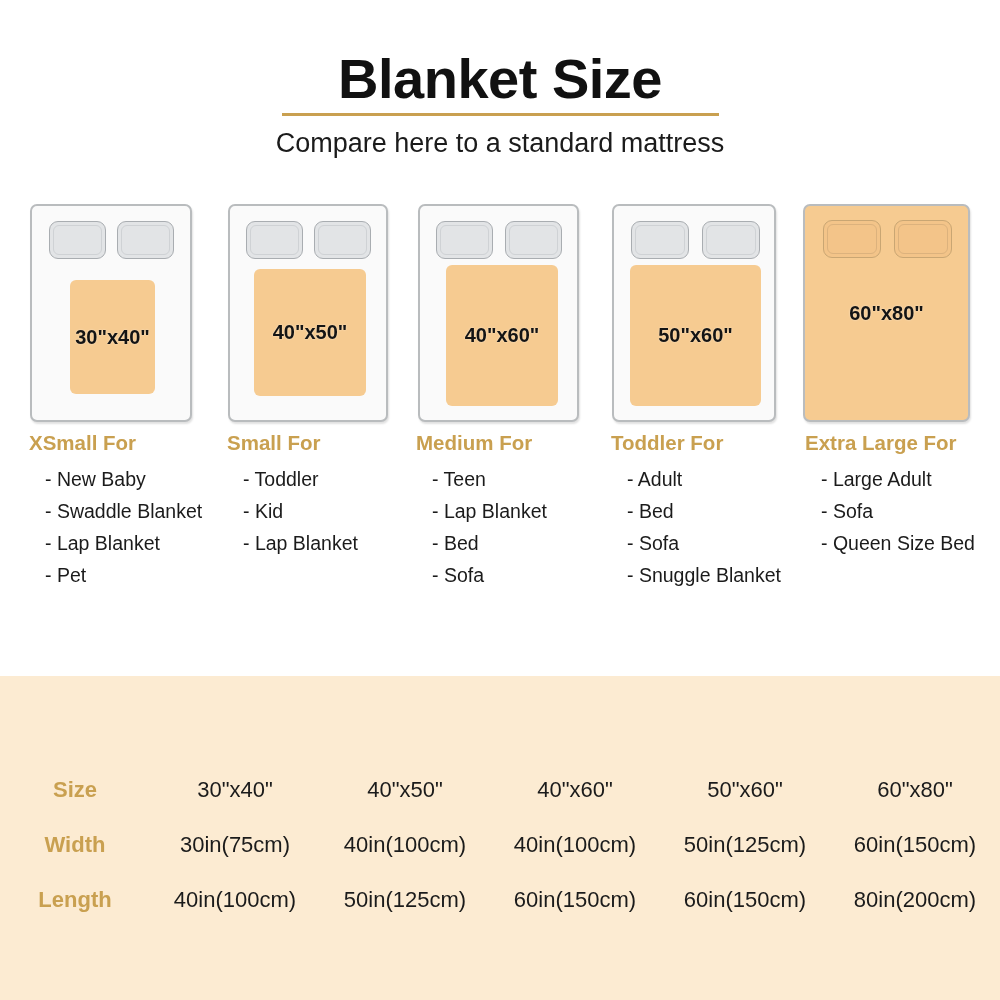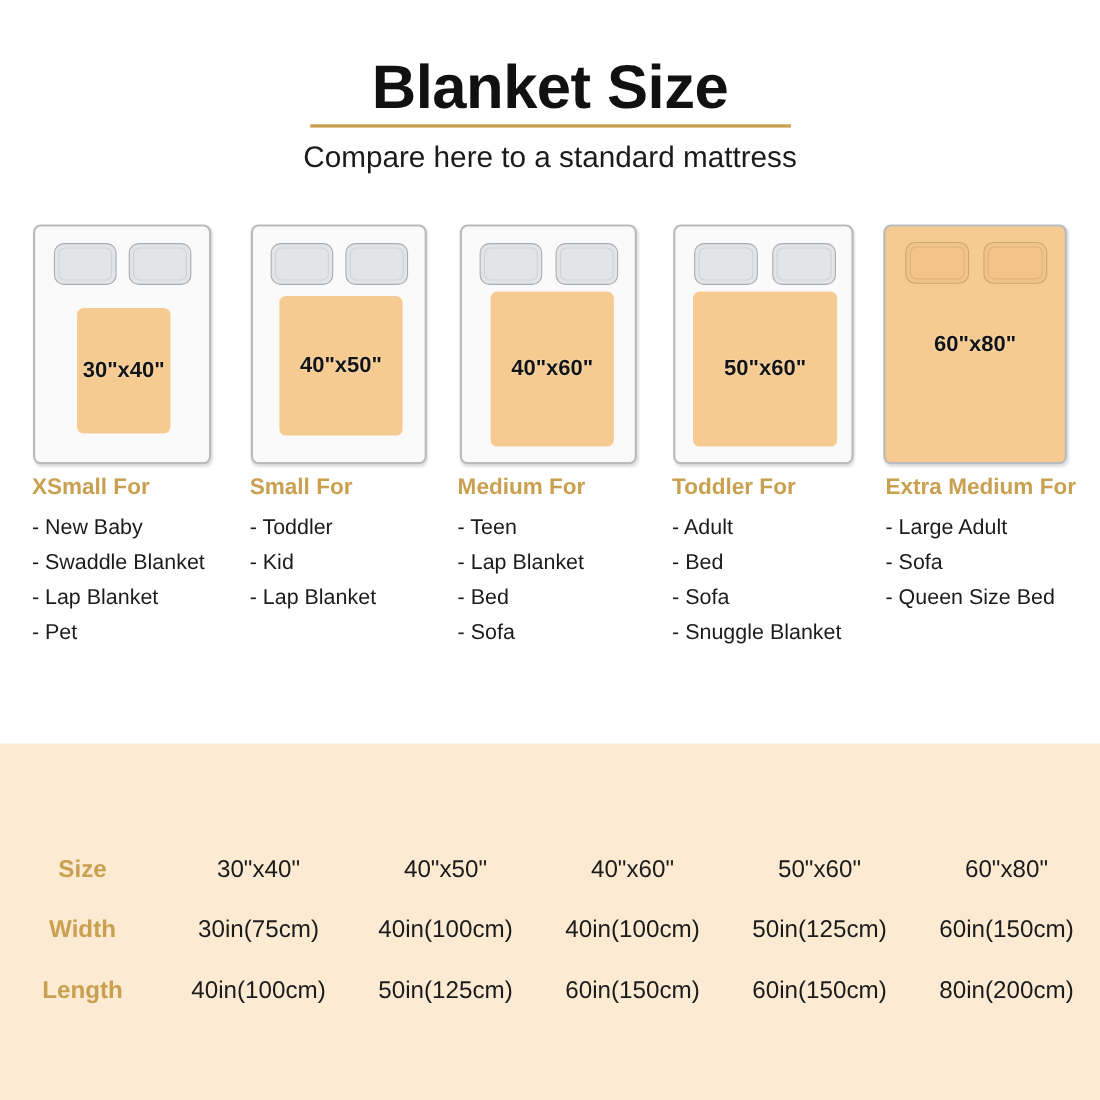--- a/index.html
+++ b/index.html
@@ -64,21 +64,21 @@
   }
 
   
   .cats { position: absolute; left: 0; top: 430px; width: 1000px; }
   .cat { position: absolute; top: 0; }
   .cat-title {
     font-size: 20.5px; font-weight: bold; color: #C9A050;
     line-height: 26px; white-space: nowrap; margin-bottom: 7px;
   }
   .cat-item {
-    font-size: 19.5px; color: #1b1b1b; line-height: 32px; white-space: nowrap;
+    font-size: 19.5px; color: #1b1b1b; line-height: 32px; white-space: nowrap; margin-left: 16px;
   }
 
   
   .table-panel {
     position: absolute; left: 0; top: 676px; width: 1000px; height: 324px;
     background: #FCEBD2;
   }
   .sz-table {
     position: absolute; left: 0; top: 86px; width: 1000px;
     border-collapse: collapse;
@@ -181,21 +181,21 @@
 
     <div class="cat" style="left:611px; width:200px;">
       <div class="cat-title">Toddler For</div>
       <div class="cat-item">- Adult</div>
       <div class="cat-item">- Bed</div>
       <div class="cat-item">- Sofa</div>
       <div class="cat-item">- Snuggle Blanket</div>
     </div>
 
     <div class="cat" style="left:805px; width:195px;">
-      <div class="cat-title">Extra Medium For</div>
+      <div class="cat-title">Extra Large For</div>
       <div class="cat-item">- Large Adult</div>
       <div class="cat-item">- Sofa</div>
       <div class="cat-item">- Queen Size Bed</div>
     </div>
   </div>
 
   <div class="table-panel">
     <table class="sz-table">
       <tbody>
         <tr>

